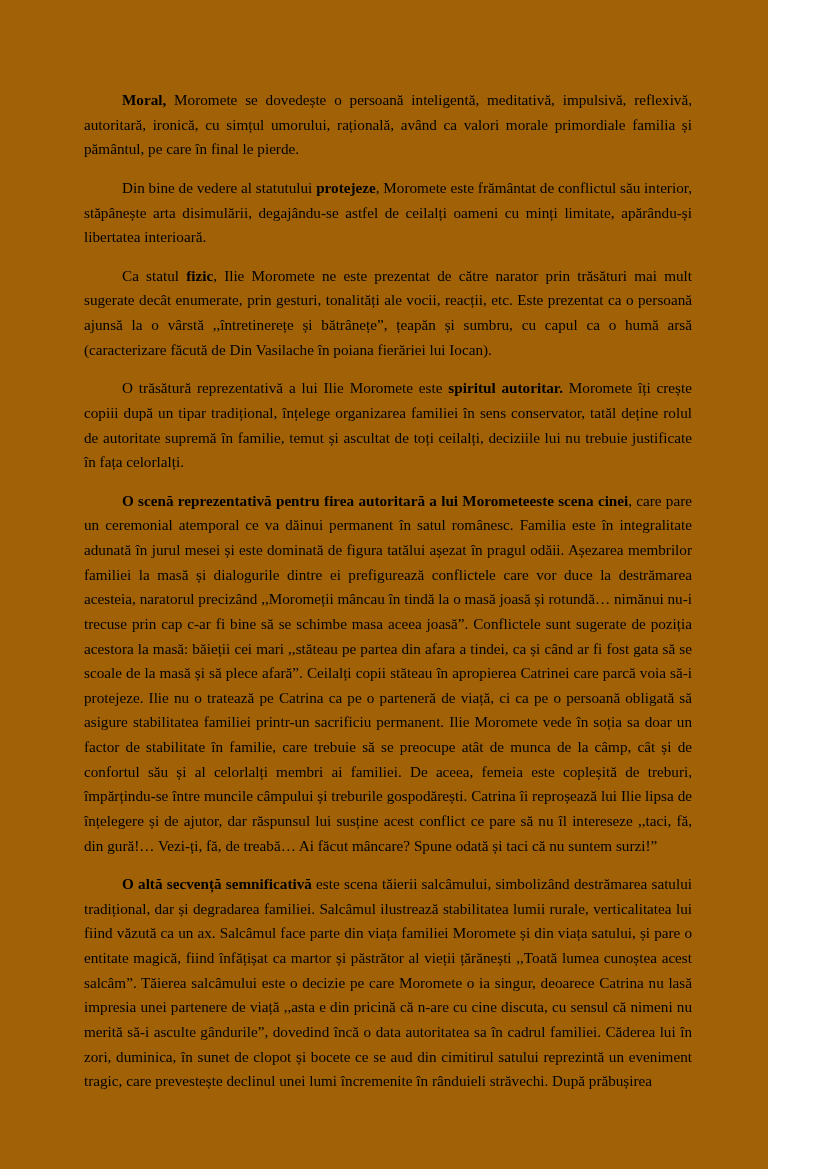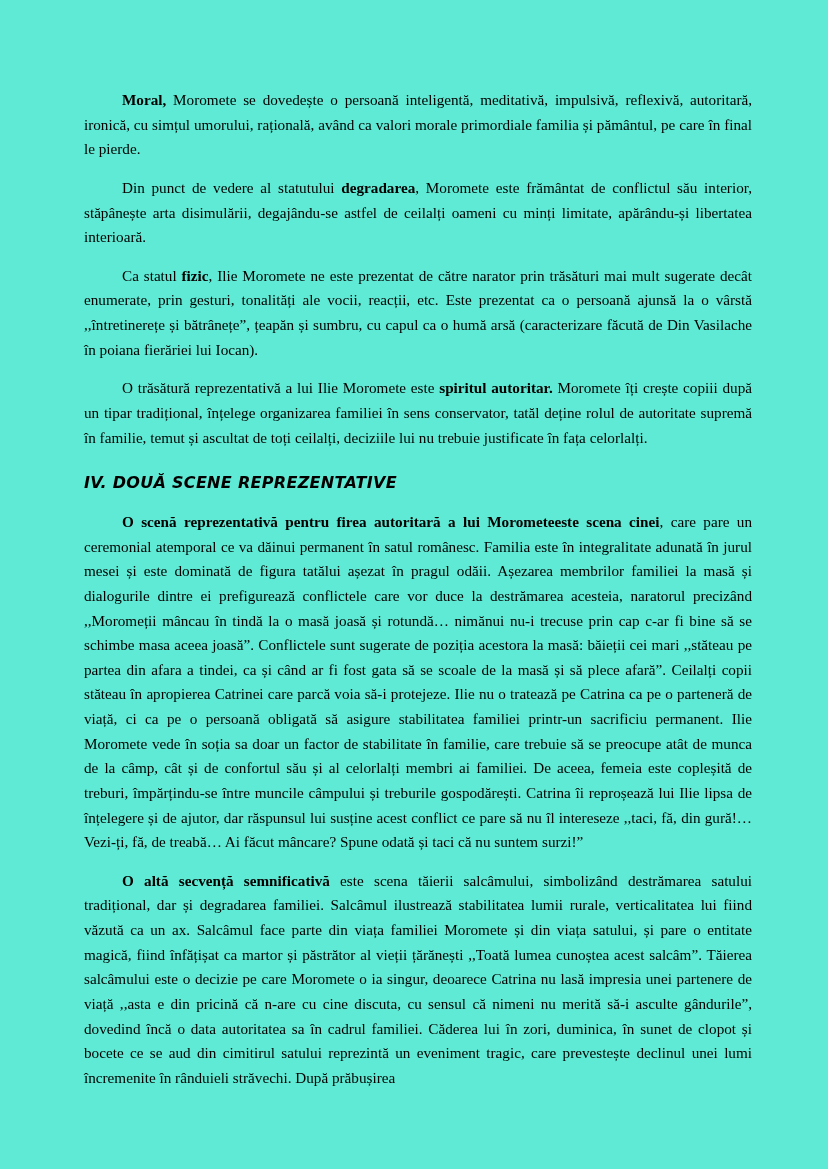--- a/index.html
+++ b/index.html
@@ -8,25 +8,25 @@
     background: #ffffff;
   }
   body {
     width: 828px;
     height: 1169px;
     font-family: "Liberation Serif", serif;
     color: #000000;
   }
   .page {
     position: relative;
-    width: 828px;
+    width: 768px;
     height: 1169px;
     box-sizing: border-box;
     padding: 88px 76px 60px 84px;
-    background: #5eead4;
+    background: #a16207;
   }
   .doc-body {
     font-size: 15.2px;
     line-height: 1.62;
     text-align: justify;
     text-justify: inter-word;
   }
   p.para {
     margin: 0 0 14px 0;
     text-indent: 38px;
@@ -49,26 +49,25 @@
   }
 </style>
 </head>
 <body>
 
 <div class="page">
   <div class="doc-body">
 
     <p class="para"><span class="b">Moral,</span><span> Moromete se dovedește o persoană inteligentă, meditativă, impulsivă, reflexivă, autoritară, ironică, cu simțul umorului, rațională, având ca valori morale primordiale familia și pământul, pe care în final le pierde.</span></p>
 
-    <p class="para"><span>Din punct de vedere al statutului </span><span class="b">degradarea</span><span>, Moromete este frământat de conflictul său interior, stăpânește arta disimulării, degajându-se astfel de ceilalți oameni cu minți limitate, apărându-și libertatea interioară.</span></p>
+    <p class="para"><span>Din bine de vedere al statutului </span><span class="b">protejeze</span><span>, Moromete este frământat de conflictul său interior, stăpânește arta disimulării, degajându-se astfel de ceilalți oameni cu minți limitate, apărându-și libertatea interioară.</span></p>
 
     <p class="para"><span>Ca statul </span><span class="b">fizic</span><span>, Ilie Moromete ne este prezentat de către narator prin trăsături mai mult sugerate decât enumerate, prin gesturi, tonalități ale vocii, reacții, etc. Este prezentat ca o persoană ajunsă la o vârstă ,,întretinerețe și bătrânețe”, țeapăn și sumbru, cu capul ca o humă arsă (caracterizare făcută de Din Vasilache în poiana fierăriei  lui Iocan).</span></p>
 
     <p class="para"><span>O trăsătură reprezentativă a lui Ilie Moromete este </span><span class="b">spiritul autoritar.</span><span> Moromete îți crește copiii după un tipar tradițional, înțelege organizarea familiei în sens conservator, tatăl deține rolul de autoritate supremă în familie, temut și ascultat de toți ceilalți, deciziile lui nu trebuie justificate în fața celorlalți.</span></p>
 
-    <h2 class="section-heading">IV. DOUĂ SCENE REPREZENTATIVE</h2>
 
     <p class="para"><span class="b">O scenă reprezentativă pentru firea autoritară a lui Morometeeste scena cinei</span><span>, care pare un ceremonial atemporal ce va dăinui permanent în satul românesc. Familia este în integralitate adunată în jurul mesei și este dominată de figura tatălui așezat în pragul odăii. Așezarea membrilor familiei la masă și dialogurile dintre ei prefigurează conflictele care vor duce la destrămarea acesteia, naratorul precizând ,,Moromeții mâncau în tindă la o masă joasă și rotundă… nimănui nu-i trecuse prin cap c-ar fi bine să se schimbe masa aceea joasă”. Conflictele sunt sugerate de poziția acestora la masă: băieții cei mari ,,stăteau pe partea din afara a tindei, ca și când ar fi fost gata să se scoale de la masă și să plece afară”. Ceilalți copii stăteau în apropierea Catrinei care parcă voia să-i protejeze. Ilie nu o tratează pe Catrina ca pe o parteneră de viață, ci ca pe o persoană obligată să asigure stabilitatea familiei printr-un sacrificiu permanent. Ilie Moromete vede în soția sa doar un factor de stabilitate în familie, care trebuie să se preocupe atât de munca de la câmp, cât și de confortul său și al celorlalți membri ai familiei. De aceea, femeia este copleșită de treburi, împărțindu-se între muncile câmpului și treburile gospodărești. Catrina îi reproșează lui Ilie lipsa de înțelegere și de ajutor, dar răspunsul lui susține acest conflict ce pare să nu îl intereseze ,,taci, fă, din gură!… Vezi-ți, fă, de treabă… Ai făcut mâncare? Spune odată și taci că nu suntem surzi!”</span></p>
 
     <p class="para"><span class="b">O altă secvență semnificativă</span><span> este scena tăierii salcâmului, simbolizând destrămarea satului tradițional, dar și degradarea familiei. Salcâmul ilustrează stabilitatea lumii rurale, verticalitatea lui fiind văzută ca un ax. Salcâmul face parte din viața familiei Moromete și din viața satului, și pare o entitate magică, fiind înfățișat ca martor și păstrător al vieții țărănești ,,Toată lumea cunoștea acest salcâm”. Tăierea salcâmului este o decizie pe care Moromete o ia singur, deoarece Catrina nu lasă impresia unei partenere de viață ,,asta e din pricină că n-are cu cine discuta, cu sensul că nimeni nu merită să-i asculte gândurile”, dovedind încă o data autoritatea sa în cadrul familiei. Căderea lui în zori, duminica, în sunet de clopot și bocete ce se aud din cimitirul satului reprezintă un eveniment tragic, care prevestește declinul unei lumi încremenite în rânduieli străvechi. După prăbușirea</span></p>
 
   </div>
 </div>
 
 </body></html>

